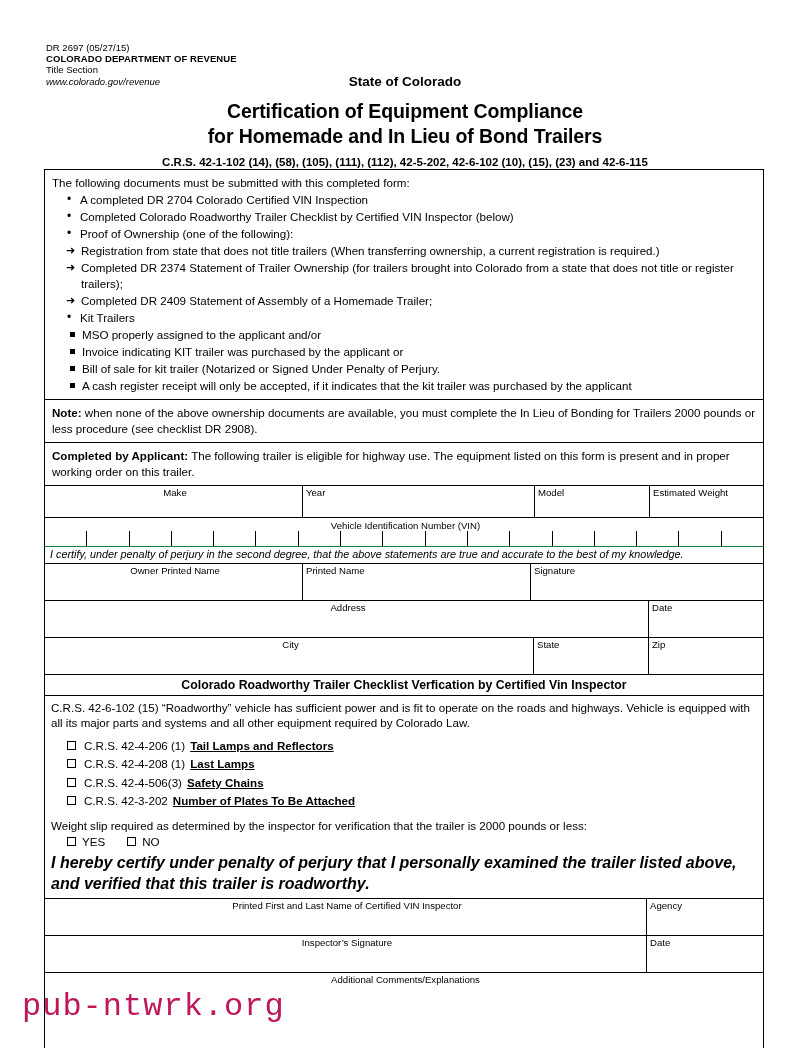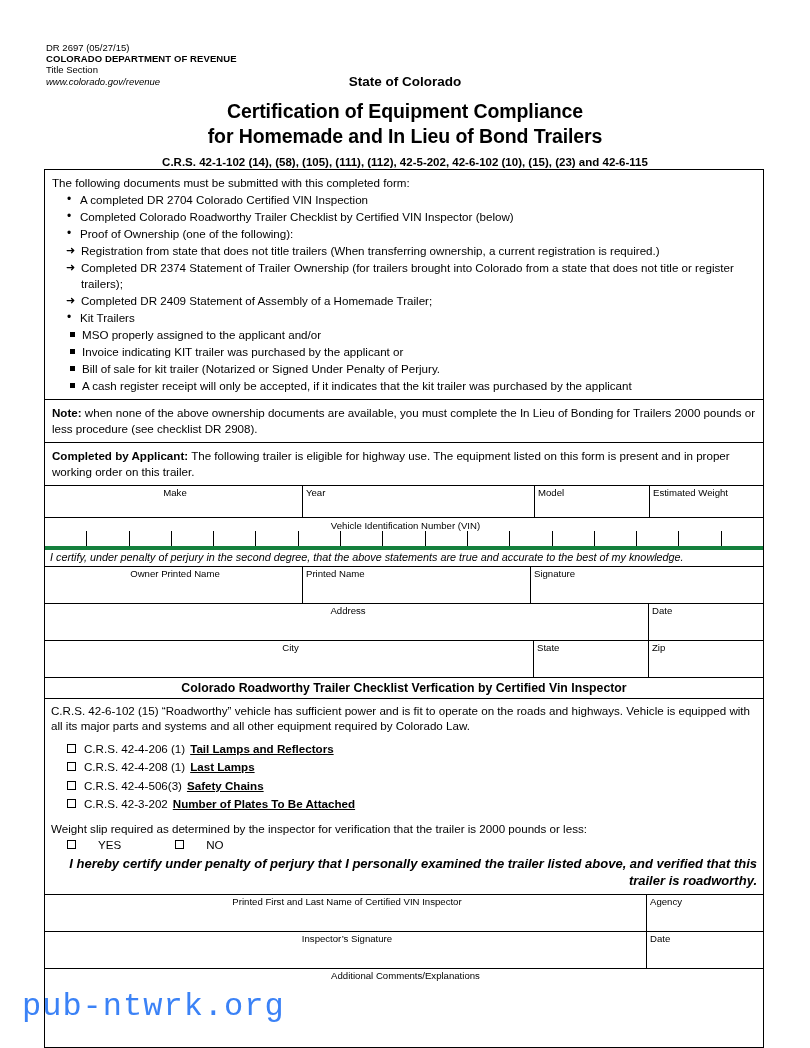--- a/index.html
+++ b/index.html
@@ -115,21 +115,21 @@
     white-space: nowrap;
   }
 
   
   .vin-label { font-size: 9.6px; padding: 2px 0 0 3px; }
   .vin-comb { display: flex; height: 15px; }
   .vin-cell { flex: 1 1 0; border-left: 1px solid #000; }
   .vin-cell:first-child { border-left: none; }
 
   .certline {
-    border-top: 4px solid #15803d;
+    border-top: 1px solid #15803d;
     font-size: 10.8px;
     font-style: italic;
     padding: 1px 4px 2px 5px;
     line-height: 1.2;
   }
 
   
   .sechead {
     border-top: 1.3px solid #000;
     text-align: center;
@@ -167,45 +167,43 @@
     font-size: 11.6px;
     padding: 3px 6px 2px 6px;
     line-height: 1.3;
   }
   .ynrow {
     display: flex;
     align-items: center;
     font-size: 11.6px;
     margin-left: 22px;
     padding-bottom: 4px;
-    gap: 16px;
   }
   .ynrow .chkbox { margin-right: 6px; }
   .yn-gap { width: 22px; }
 
   .herebycert {
-    font-size: 13px;
+    font-size: 16px;
     font-weight: bold;
     font-style: italic;
     line-height: 1.3;
     padding: 1px 6px 4px 6px;
-    text-align: right;
   }
 
   .bigcell { min-height: 36px; }
   .commentcell { min-height: 78px; }
 
   
   .watermark {
     position: absolute;
     left: 22px;
     top: 988px;
     font-family: "Liberation Mono", "DejaVu Sans Mono", monospace;
     font-size: 32px;
-    color: #3b82f6;
+    color: #be185d;
     letter-spacing: 1px;
     white-space: nowrap;
   }
 </style>
 </head>
 <body>
 
 <div class="masthead">
   <div class="mh-line">DR 2697 (05/27/15)</div>
   <div class="mh-dept">COLORADO DEPARTMENT OF REVENUE</div>

